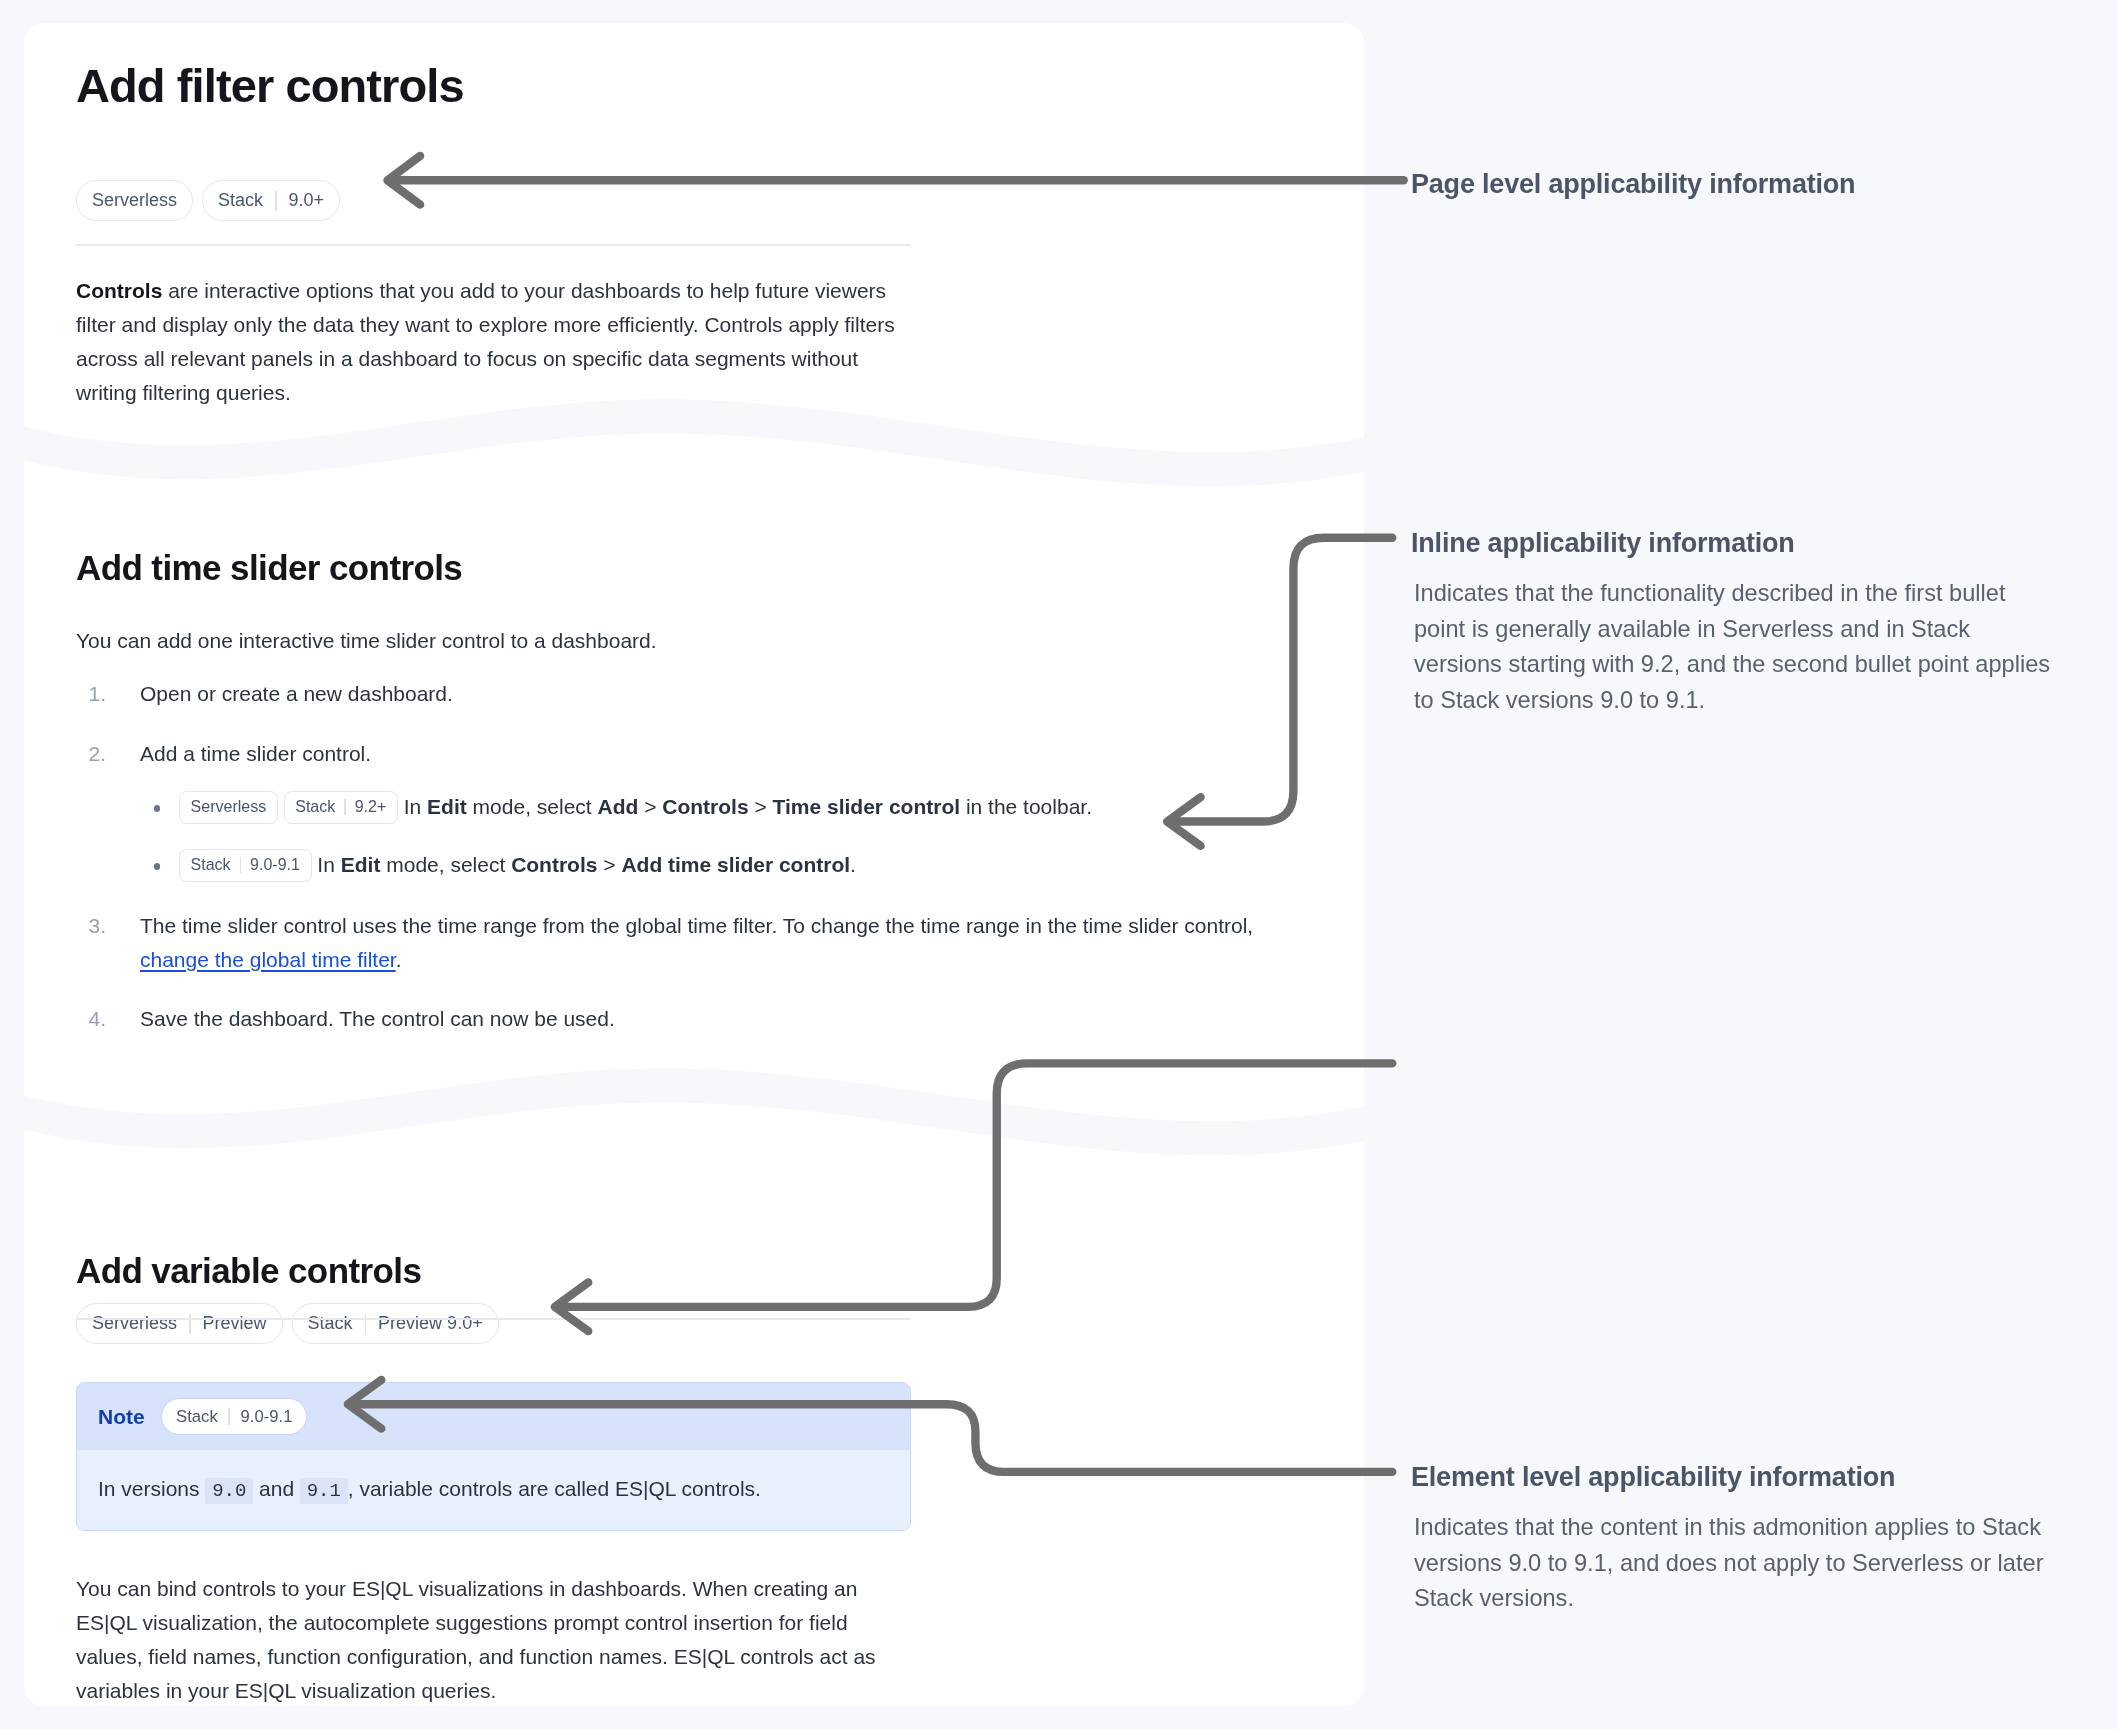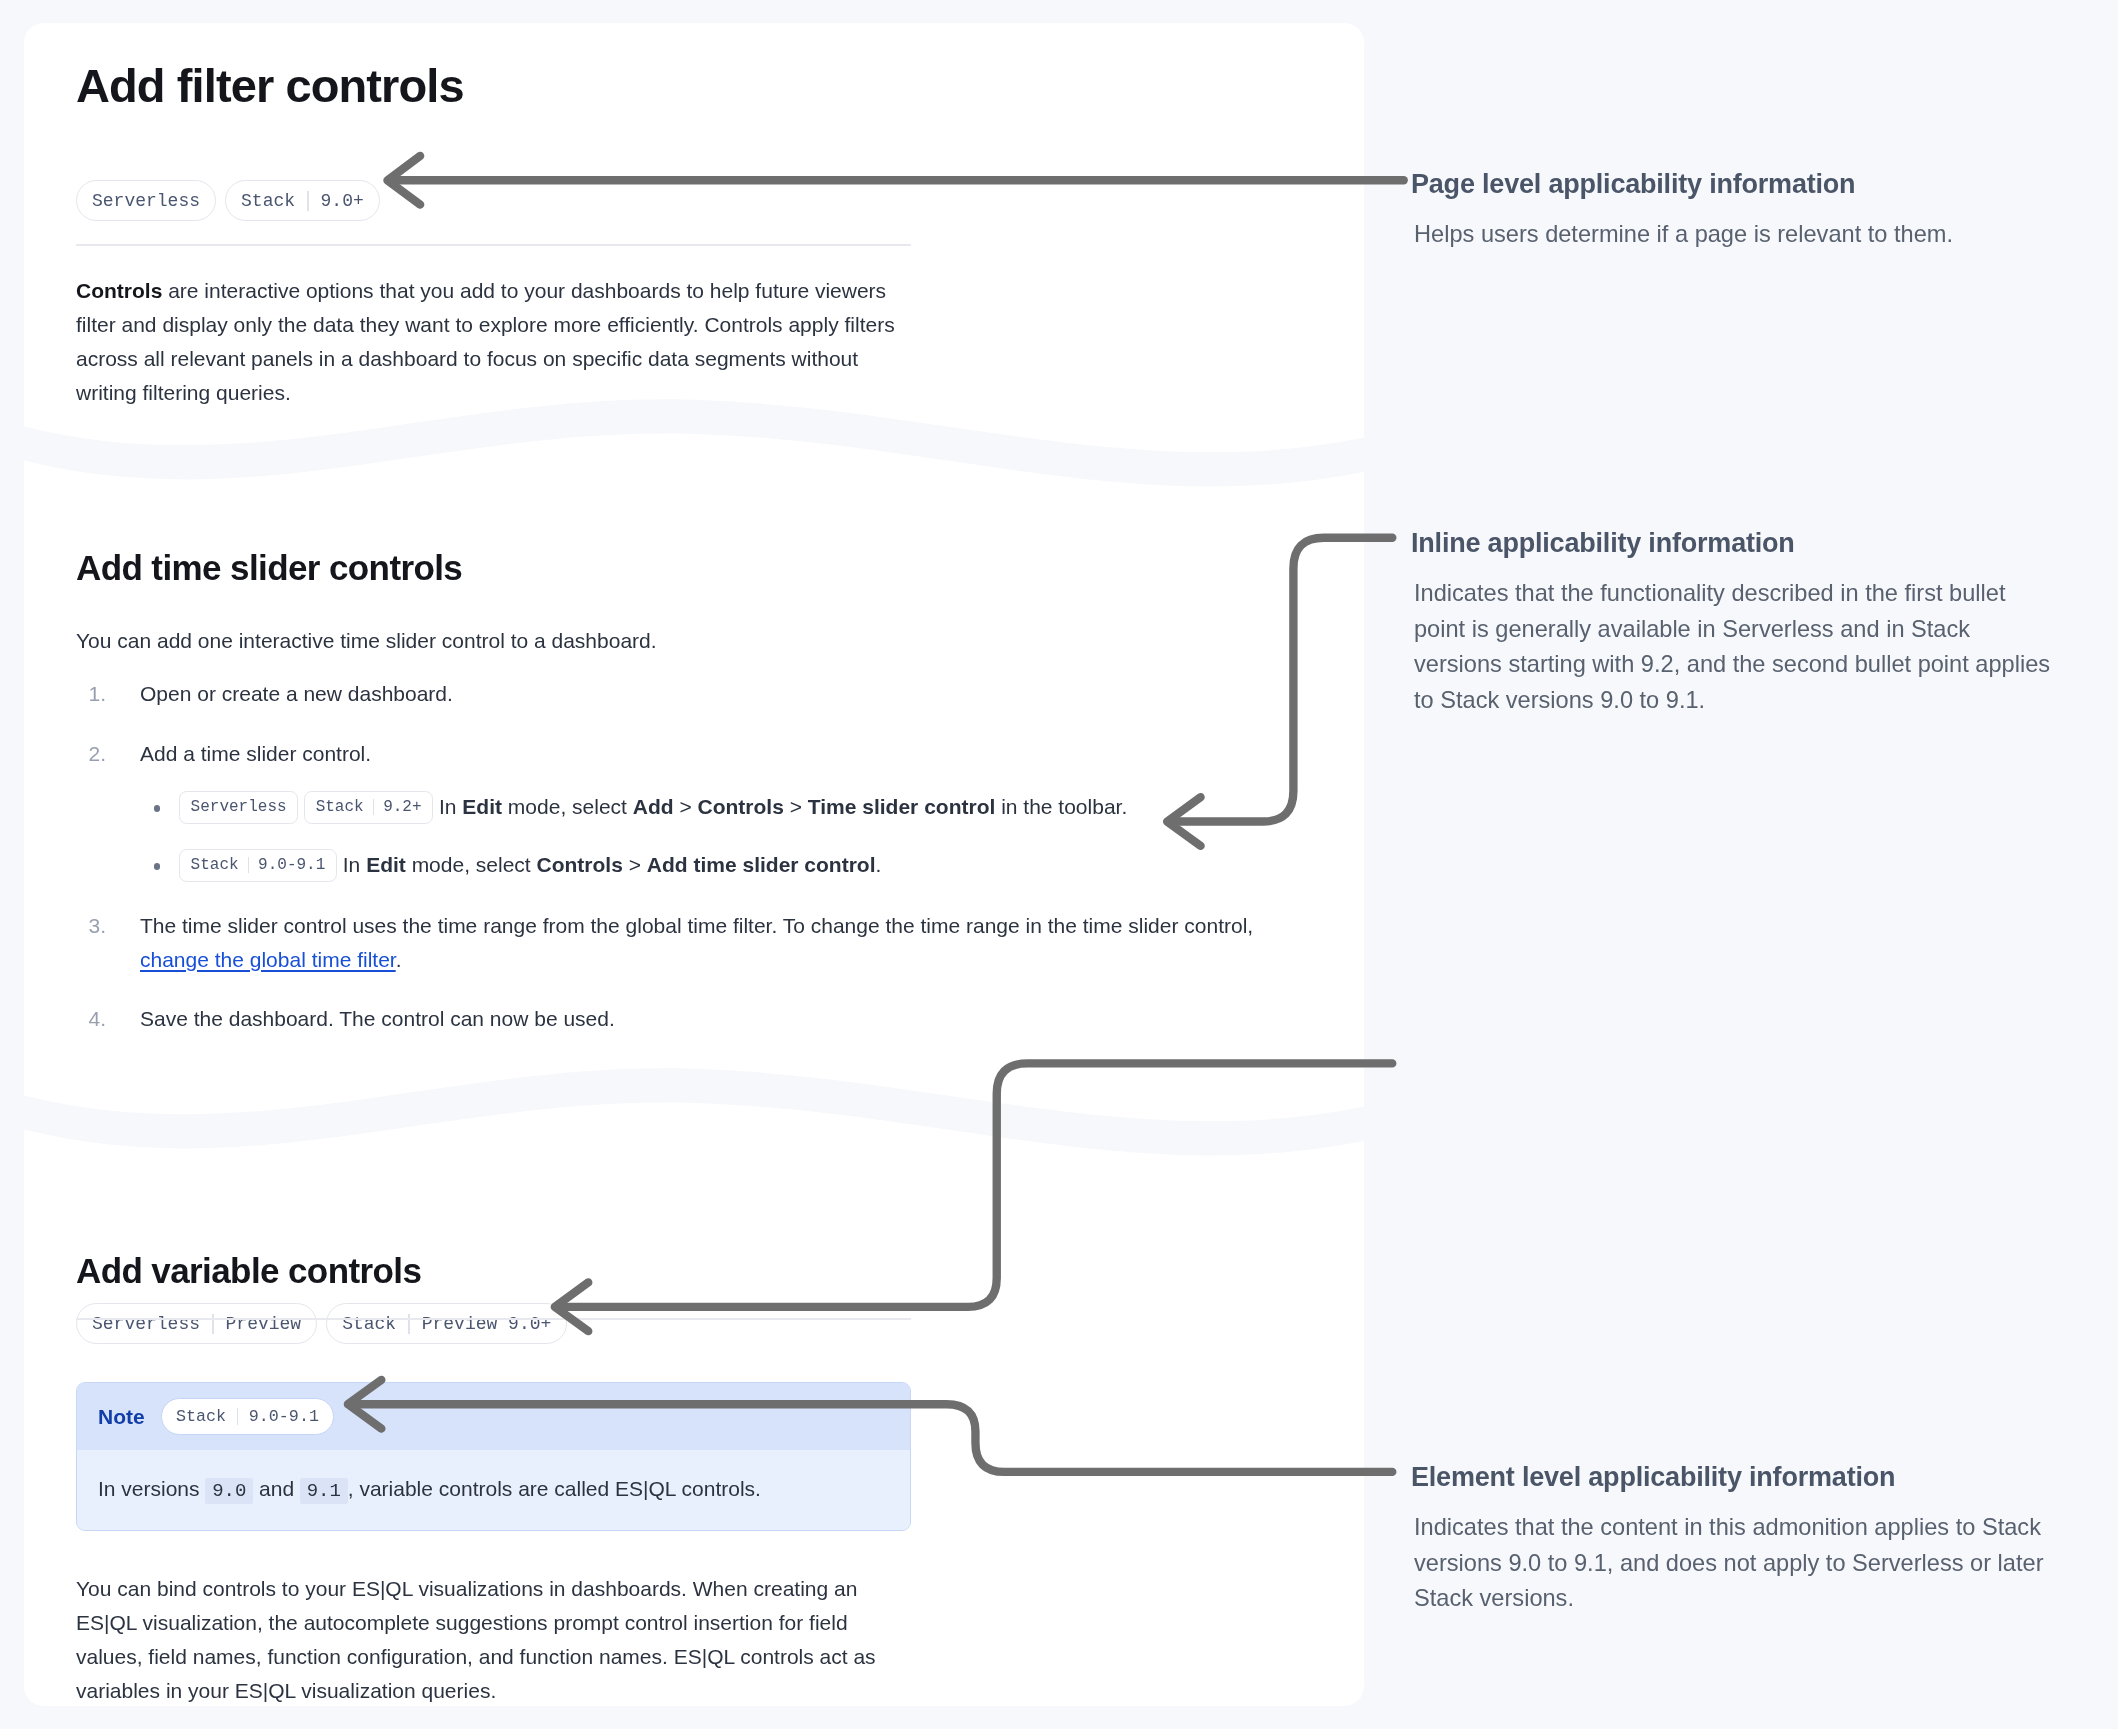--- a/index.html
+++ b/index.html
@@ -101,21 +101,20 @@
     display: inline-flex;
     align-items: center;
     border: 1.5px solid #e4e6ec;
     border-radius: 760px;
     background: #ffffff;
     height: 41px;
     padding: 0 15px;
     font-size: 18px;
     color: #4a5570;
     white-space: nowrap;
-    font-family: Liberation Mono, monospace;
   }
   .badge .sep {
     display: inline-block;
     width: 1.5px;
     height: 20px;
     background: #dfe2e9;
     margin: 0 12px;
   }
   .badge .ver { color: #4a5570; }
 
@@ -380,21 +379,20 @@
         <div class="note-body"><span>In versions </span><code class="chip">9.0</code><span> and </span><code class="chip">9.1</code><span>, variable controls are called ES|QL controls.</span></div>
       </div>
 
       <p class="para tail">You can bind controls to your ES|QL visualizations in dashboards. When creating an ES|QL visualization, the autocomplete suggestions prompt control insertion for field values, field names, function configuration, and function names. ES|QL controls act as variables in your ES|QL visualization queries.</p>
 
     </div>
   </div>
 
   <div class="anno a1">
     <div class="anno-title">Page level applicability information</div>
-    <div class="anno-body">Helps users determine if a page is relevant to them.</div>
   </div>
 
   <div class="anno a2">
     <div class="anno-title">Inline applicability information</div>
     <div class="anno-body">Indicates that the functionality described in the first bullet point is generally available in Serverless and in Stack versions starting with 9.2, and the second bullet point applies to Stack versions 9.0 to 9.1.</div>
   </div>
 
 
   <div class="anno a4">
     <div class="anno-title">Element level applicability information</div>

